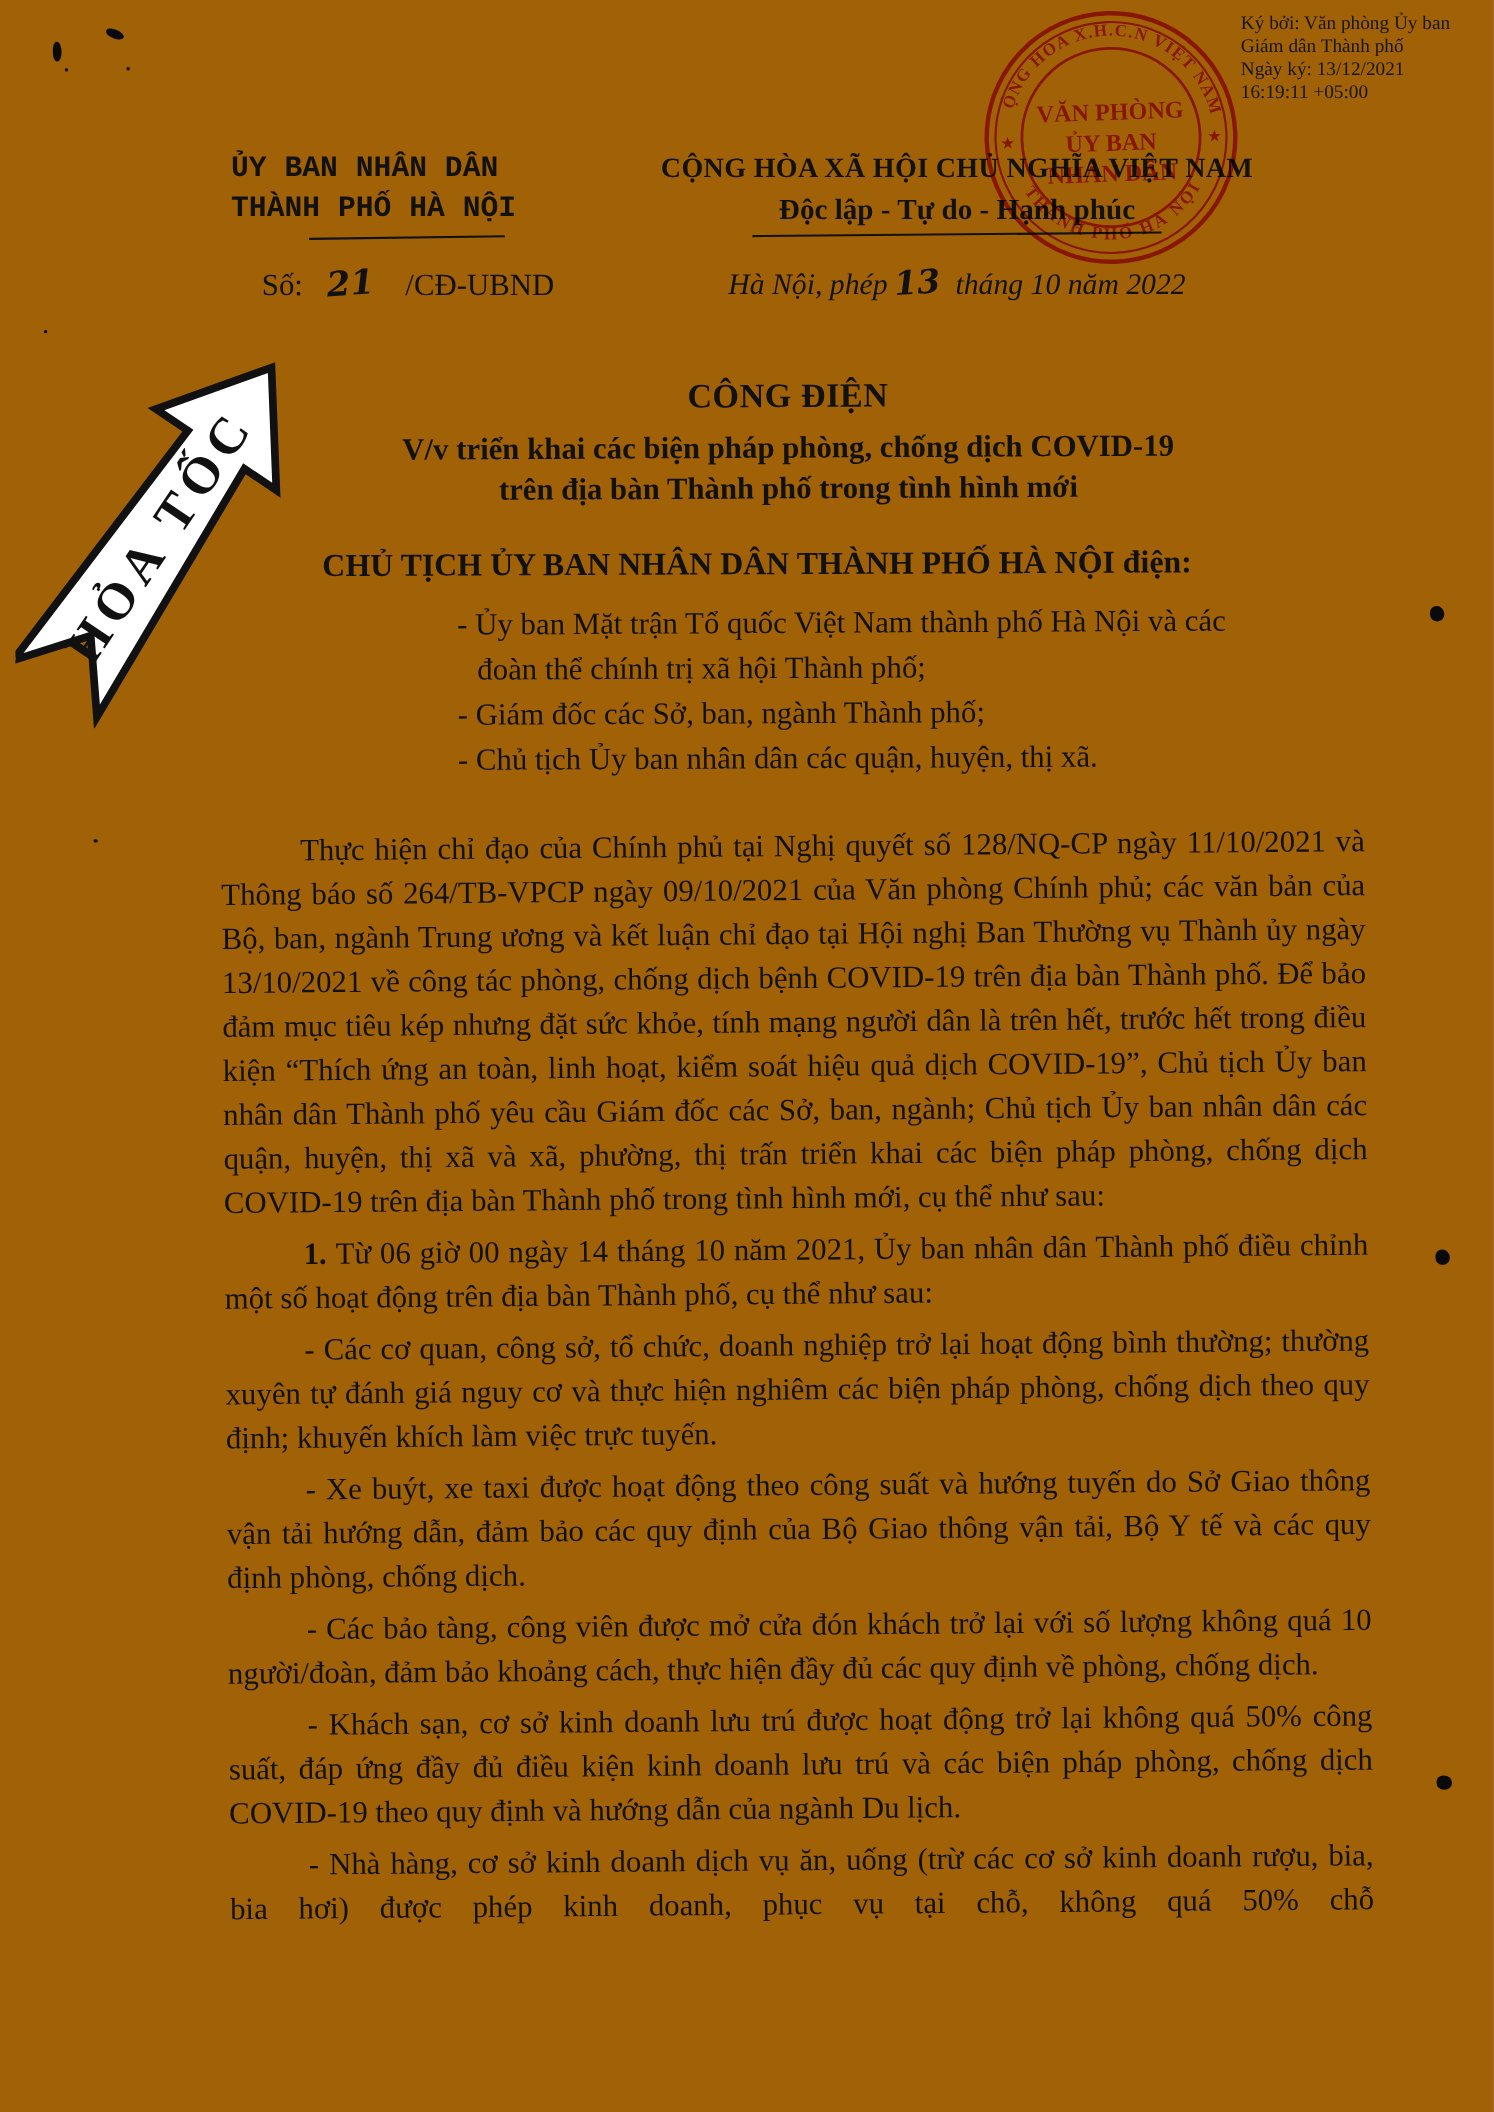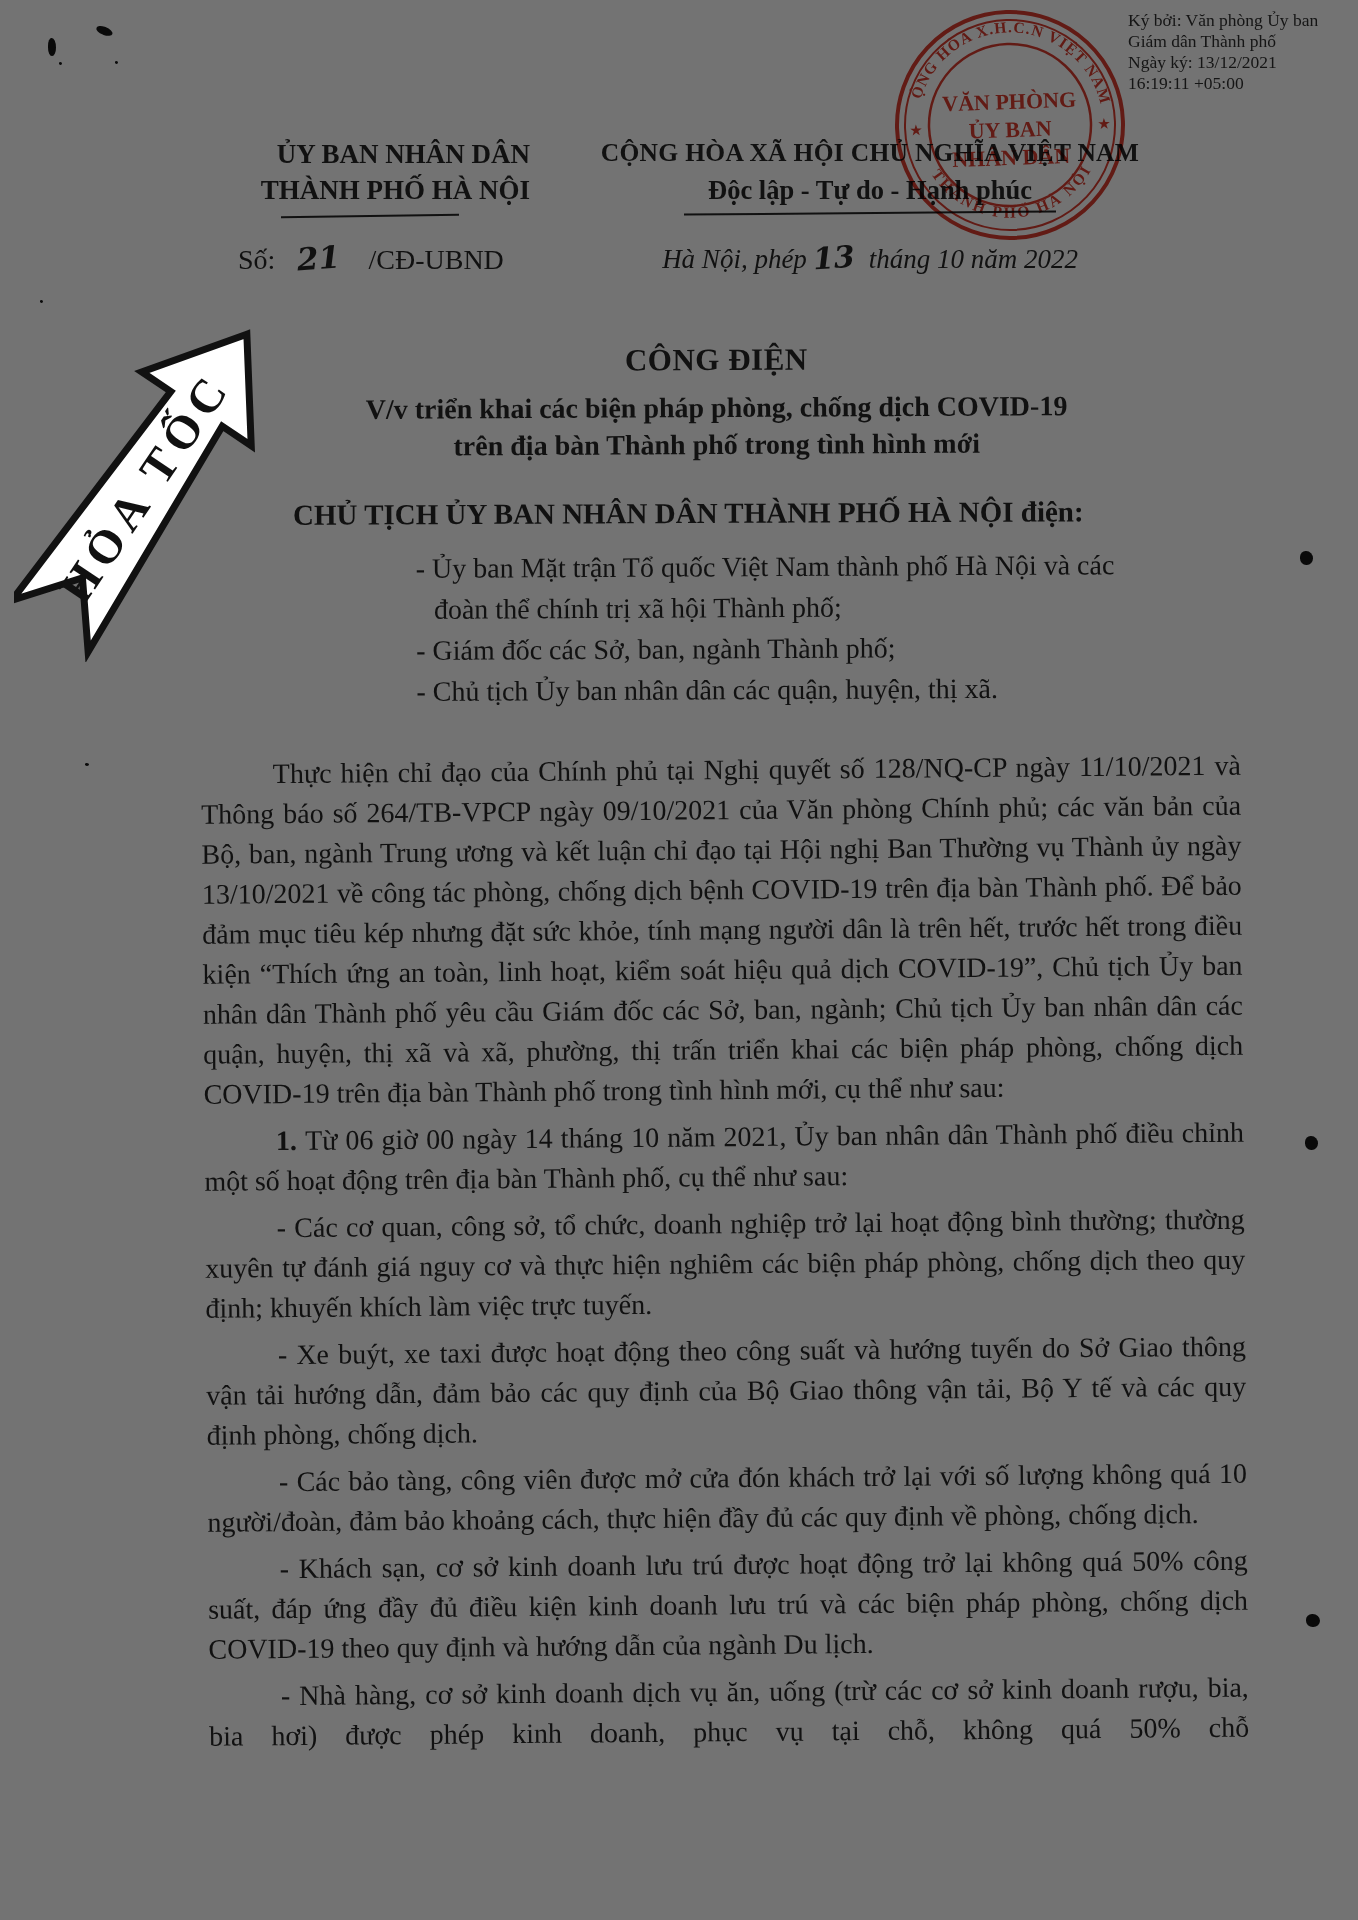--- a/index.html
+++ b/index.html
@@ -1,37 +1,37 @@
 <!DOCTYPE html>
 <html><head>
 <meta charset="utf-8">
 <style>
   html,body{margin:0;padding:0;background:#888;}
   .page{
     position:relative;
     width:1358px;height:1920px;
     margin:0 auto;
-    background:#737373;
+    background:#a16207;
     overflow:hidden;
     font-family:"Liberation Serif","DejaVu Serif",serif;
     color:#111;
   }
   
   .speck{position:absolute;background:#0a0a0a;border-radius:45% 55% 50% 50%;}
   
   .sigblock{
     position:absolute;left:1128px;top:10px;width:222px;
     font-size:17.5px;line-height:21px;color:#151515;
   }
   
   .stamp{position:absolute;left:891px;top:6px;width:238px;height:238px;
          mix-blend-mode:multiply;opacity:.92;z-index:5;transform:rotate(-2deg);}
   
-  .hdr-left{position:absolute;left:210px;top:136px;width:320px;text-align:right;
-            font-weight:bold;font-size:27px;line-height:36px;}
+  .hdr-left{position:absolute;left:210px;top:136px;width:320px;text-align:left;
+            font-weight:bold;font-size:27px;line-height:36px;font-family:Liberation Mono, monospace;}
   .hdr-left .rule{width:178px;border-top:2.5px solid #111;margin:7px auto 0;transform:rotate(-0.8deg);}
   .hdr-right{position:absolute;left:590px;top:138px;width:560px;text-align:center;z-index:1;}
   .hdr-right .l1{font-weight:bold;font-size:25.5px;letter-spacing:.3px;}
   .hdr-right .l2{font-weight:bold;font-size:26.5px;margin-top:7px;}
   .hdr-right .rule{width:372px;border-top:2.5px solid #111;margin:6px auto 0;transform:rotate(-0.5deg);}
   .dateline{font-style:italic;font-size:27px;margin-top:26px;white-space:nowrap;}
   .docnum{position:absolute;left:238px;top:240px;font-size:28px;white-space:nowrap;}
   .hand{font-family:"DejaVu Serif",serif;font-style:italic;font-weight:bold;
         display:inline-block;transform:rotate(-4deg);font-size:31px;}
   .docnum .hand{margin:0 28px 0 22px;}

